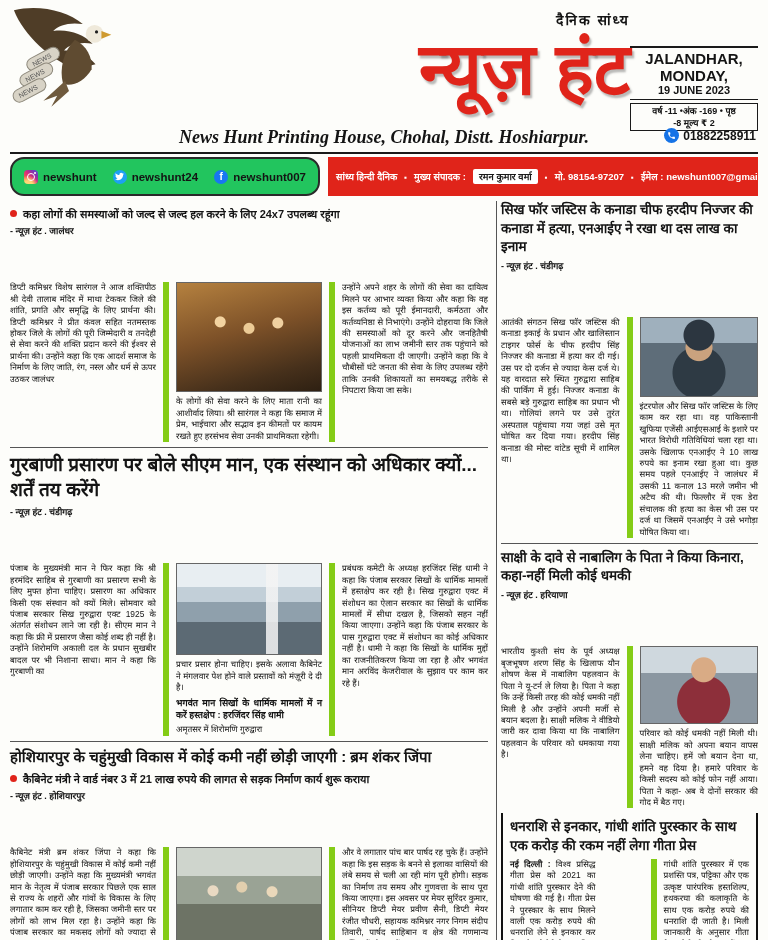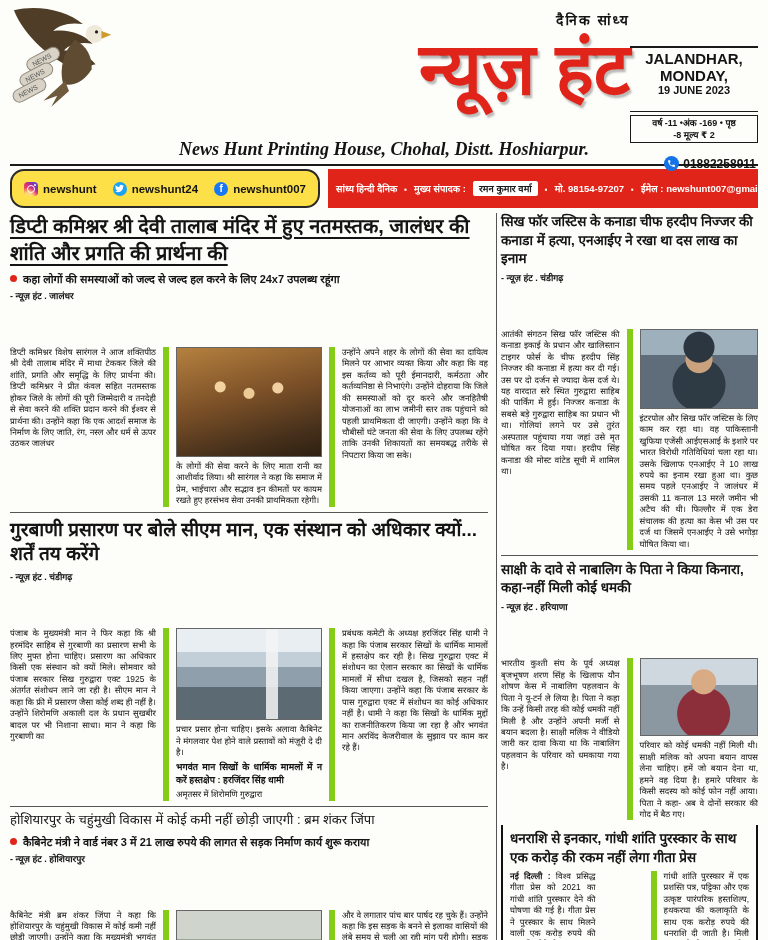--- a/index.html
+++ b/index.html
@@ -8,30 +8,30 @@
   .page{width:768px;height:940px;margin:0 auto;background:#fdfdfa;padding:4px 10px 6px;overflow:hidden;position:relative;}
 
   
   .header-top{display:flex;align-items:flex-start;}
   .logo{width:118px;height:104px;flex:0 0 auto;}
   .mast-center{flex:1;text-align:right;padding-top:6px;}
   .tagline{font-size:14px;font-weight:bold;letter-spacing:2px;}
   .title{font-size:72px;font-weight:bold;color:#e0241a;line-height:1.12;text-shadow:2px 3px 2px rgba(60,60,60,.35);}
   .datebox{width:128px;flex:0 0 auto;text-align:center;margin-top:42px;}
   .datebox .d1{font-size:15px;font-weight:bold;border-top:2px solid #1a1a1a;padding-top:2px;}
-  .datebox .d2{font-size:11px;font-weight:bold;border-bottom:1px solid #1a1a1a;padding-bottom:15px;}
+  .datebox .d2{font-size:11px;font-weight:bold;border-bottom:1px solid #1a1a1a;padding-bottom:3px;}
   .issuebox{border:1.5px solid #1a1a1a;margin-top:3px;padding:1px 16px;font-size:9px;font-weight:bold;line-height:1.35;}
   .printer-row{position:relative;text-align:center;height:22px;margin-top:-4px;}
   .printer{font-family:"Liberation Serif","DejaVu Serif",serif;font-style:italic;font-weight:bold;font-size:18px;}
-  .phone-wrap{position:absolute;right:2px;top:17px;display:flex;align-items:center;gap:4px;}
+  .phone-wrap{position:absolute;right:2px;top:1px;display:flex;align-items:center;gap:4px;}
   .phone-icon{width:15px;height:15px;border-radius:50%;background:#1673e6;display:flex;align-items:center;justify-content:center;}
   .phone-num{font-weight:bold;font-size:12px;}
 
   .social-row{display:flex;align-items:stretch;gap:8px;border-top:2px solid #1a1a1a;padding-top:3px;margin-top:3px;}
-  .social-pill{display:flex;align-items:center;gap:16px;border:2px solid #2a2a2a;border-radius:14px;padding:2px 12px;background:#fde047;}
+  .social-pill{display:flex;align-items:center;gap:16px;border:2px solid #2a2a2a;border-radius:14px;padding:2px 12px;background:#22c55e;}
   .social-item{display:flex;align-items:center;gap:5px;font-weight:bold;font-size:11.5px;}
   .ig-icon{width:14px;height:14px;border-radius:4px;position:relative;flex:0 0 auto;
     background:radial-gradient(circle at 30% 110%, #ffd776 0 25%, rgba(255,215,118,0) 55%),
                linear-gradient(45deg,#f58529,#dd2a7b 50%,#8134af 75%,#515bd4);}
   .ig-icon::before{content:"";position:absolute;inset:3px;border:1.5px solid #fff;border-radius:50%;}
   .ig-icon::after{content:"";position:absolute;top:2px;right:2px;width:2px;height:2px;background:#fff;border-radius:50%;}
   .tw-icon{width:14px;height:14px;border-radius:50%;background:#1da1f2;display:flex;align-items:center;justify-content:center;flex:0 0 auto;}
   .fb-icon{width:14px;height:14px;border-radius:50%;background:#1877f2;color:#fff;font-size:10px;font-weight:bold;display:flex;align-items:center;justify-content:center;flex:0 0 auto;}
   .fb-icon::before{content:"f";}
   .redbar{flex:1;background:#e0241a;color:#fff;display:flex;align-items:center;gap:7px;padding:12px 8px;font-size:9.5px;font-weight:bold;white-space:nowrap;overflow:hidden;}
@@ -40,21 +40,21 @@
   .dot::before{content:"\25AA";font-size:8px;}
 
   
   .content{display:flex;margin-top:5px;}
   .col-left{width:486px;flex:0 0 auto;padding-right:8px;}
   .col-right{flex:1;border-left:1.5px solid #555;padding-left:4px;}
   .article+.article{border-top:1.5px solid #555;margin-top:5px;padding-top:5px;}
   .article+.article.boxed{border-top:none;}
   .hl1{font-size:20px;font-weight:bold;line-height:1.32;text-decoration:underline;text-decoration-thickness:2px;text-underline-offset:4px;}
   .hl2{font-size:19px;font-weight:bold;line-height:1.3;}
-  .hl3{font-size:13px;font-weight:normal;line-height:1.3;}
+  .hl3{font-size:15px;font-weight:bold;line-height:1.3;}
   .hlr{font-size:13.5px;font-weight:bold;line-height:1.35;}
   .subhead{display:flex;align-items:center;gap:6px;font-weight:bold;font-size:11px;margin-top:5px;}
   .red-dot{width:7px;height:7px;background:#e0241a;border-radius:50%;flex:0 0 auto;}
   .byline{font-weight:bold;font-size:9px;margin:3px 0;}
   .body-cols{display:flex;margin-top:45px;}
   .bcol{flex:1;font-size:8.4px;line-height:1.36;text-align:justify;}
   .bcol+.bcol{border-left:6px solid #84cc16;padding-left:7px;margin-left:7px;}
   .photo{border:1px solid #666;margin-bottom:4px;width:100%;}
   .inset-bold{font-weight:bold;font-size:9.2px;line-height:1.35;margin:3px 0;}
   .boxed{border:2px solid #111;padding:5px 7px;margin-top:5px;}
@@ -170,21 +170,20 @@
         <span>ईमेल : newshunt007@gmail.com</span>
       </div>
     </div>
   </header>
 
   <main class="content">
 
     <section class="col-left">
 
       <article class="article">
-        <h1 class="hl1">डिप्टी कमिश्नर श्री देवी तालाब मंदिर में हुए नतमस्तक, जालंधर की शांति और प्रगति की प्रार्थना की</h1>
         <div class="subhead">
           <span class="red-dot"></span>
           <span>कहा लोगों की समस्याओं को जल्द से जल्द हल करने के लिए 24x7 उपलब्ध रहूंगा</span>
         </div>
         <div class="byline">- न्यूज़ हंट . जालंधर</div>
         <div class="body-cols">
           <p class="bcol">डिप्टी कमिश्नर विशेष सारंगल ने आज शक्तिपीठ श्री देवी तालाब मंदिर में माथा टेककर जिले की शांति, प्रगति और समृद्धि के लिए प्रार्थना की। डिप्टी कमिश्नर ने प्रीत कंवल सहित नतमस्तक होकर जिले के लोगों की पूरी जिम्मेदारी व तनदेही से सेवा करने की शक्ति प्रदान करने की ईश्वर से प्रार्थना की। उन्होंने कहा कि एक आदर्श समाज के निर्माण के लिए जाति, रंग, नस्ल और धर्म से ऊपर उठकर जालंधर</p>
           <div class="bcol">
             <div class="photo photo-temple"></div>
             <p>के लोगों की सेवा करने के लिए माता रानी का आशीर्वाद लिया। श्री सारंगल ने कहा कि समाज में प्रेम, भाईचारा और सद्भाव इन कीमतों पर कायम रखते हुए हरसंभव सेवा उनकी प्राथमिकता रहेगी।</p>

